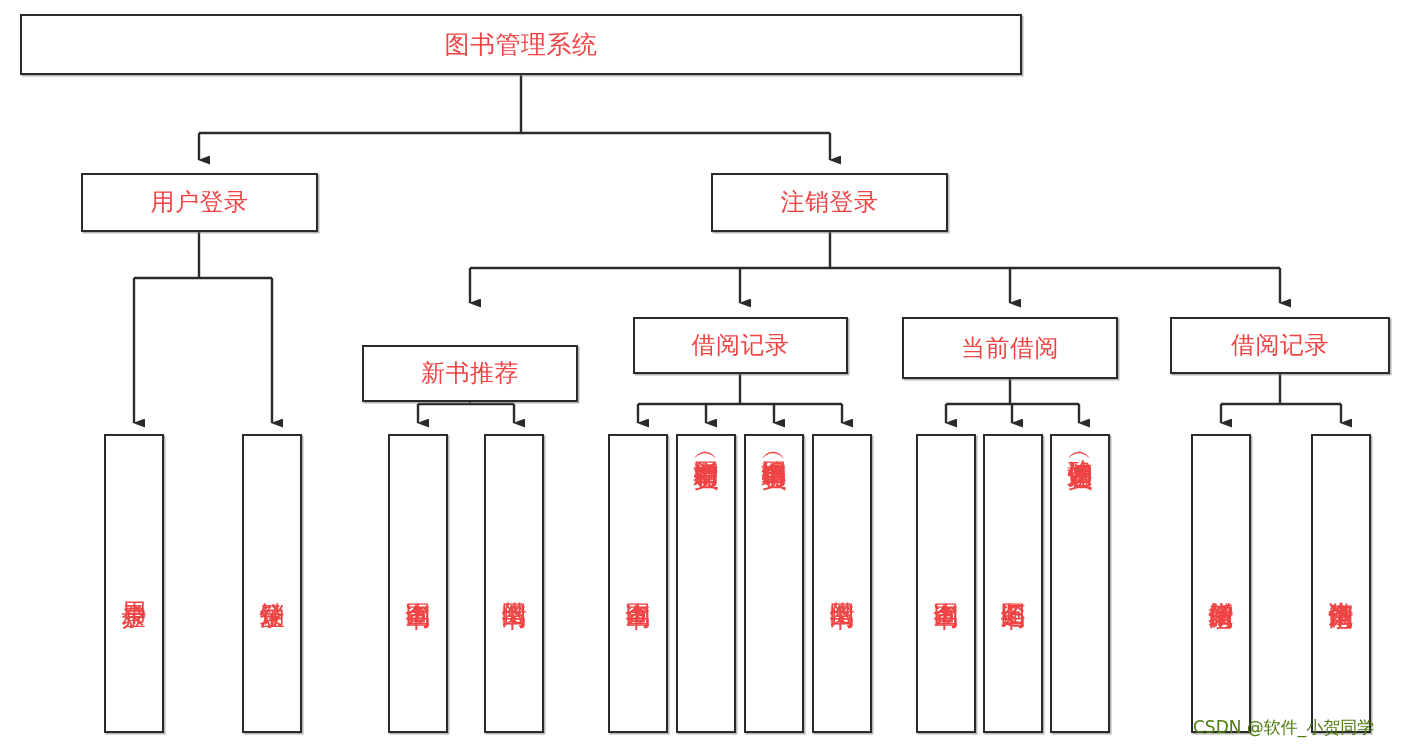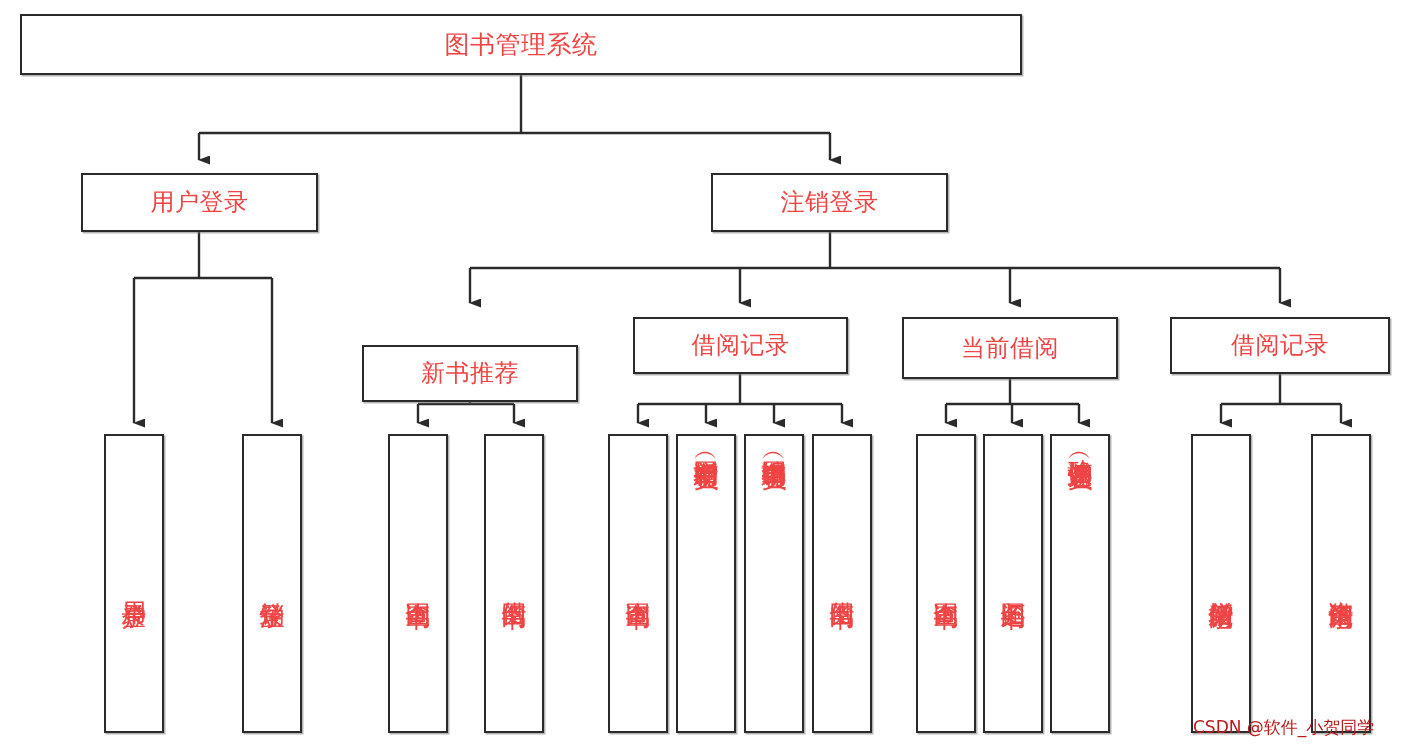--- a/index.html
+++ b/index.html
@@ -64,21 +64,21 @@
     max-height: 100%;
     display: block;
   }
   
   .node.vert.center {
     align-items: center;
     padding-top: 0;
   }
   .watermark {
     position: absolute;
-    color: #b91c1c;
+    color: #4d7c0f;
     font-size: 17px;
     white-space: nowrap;
     user-select: none;
   }
 </style>
 </head>
 <body>
 
 <div id="diagram-root">
 

